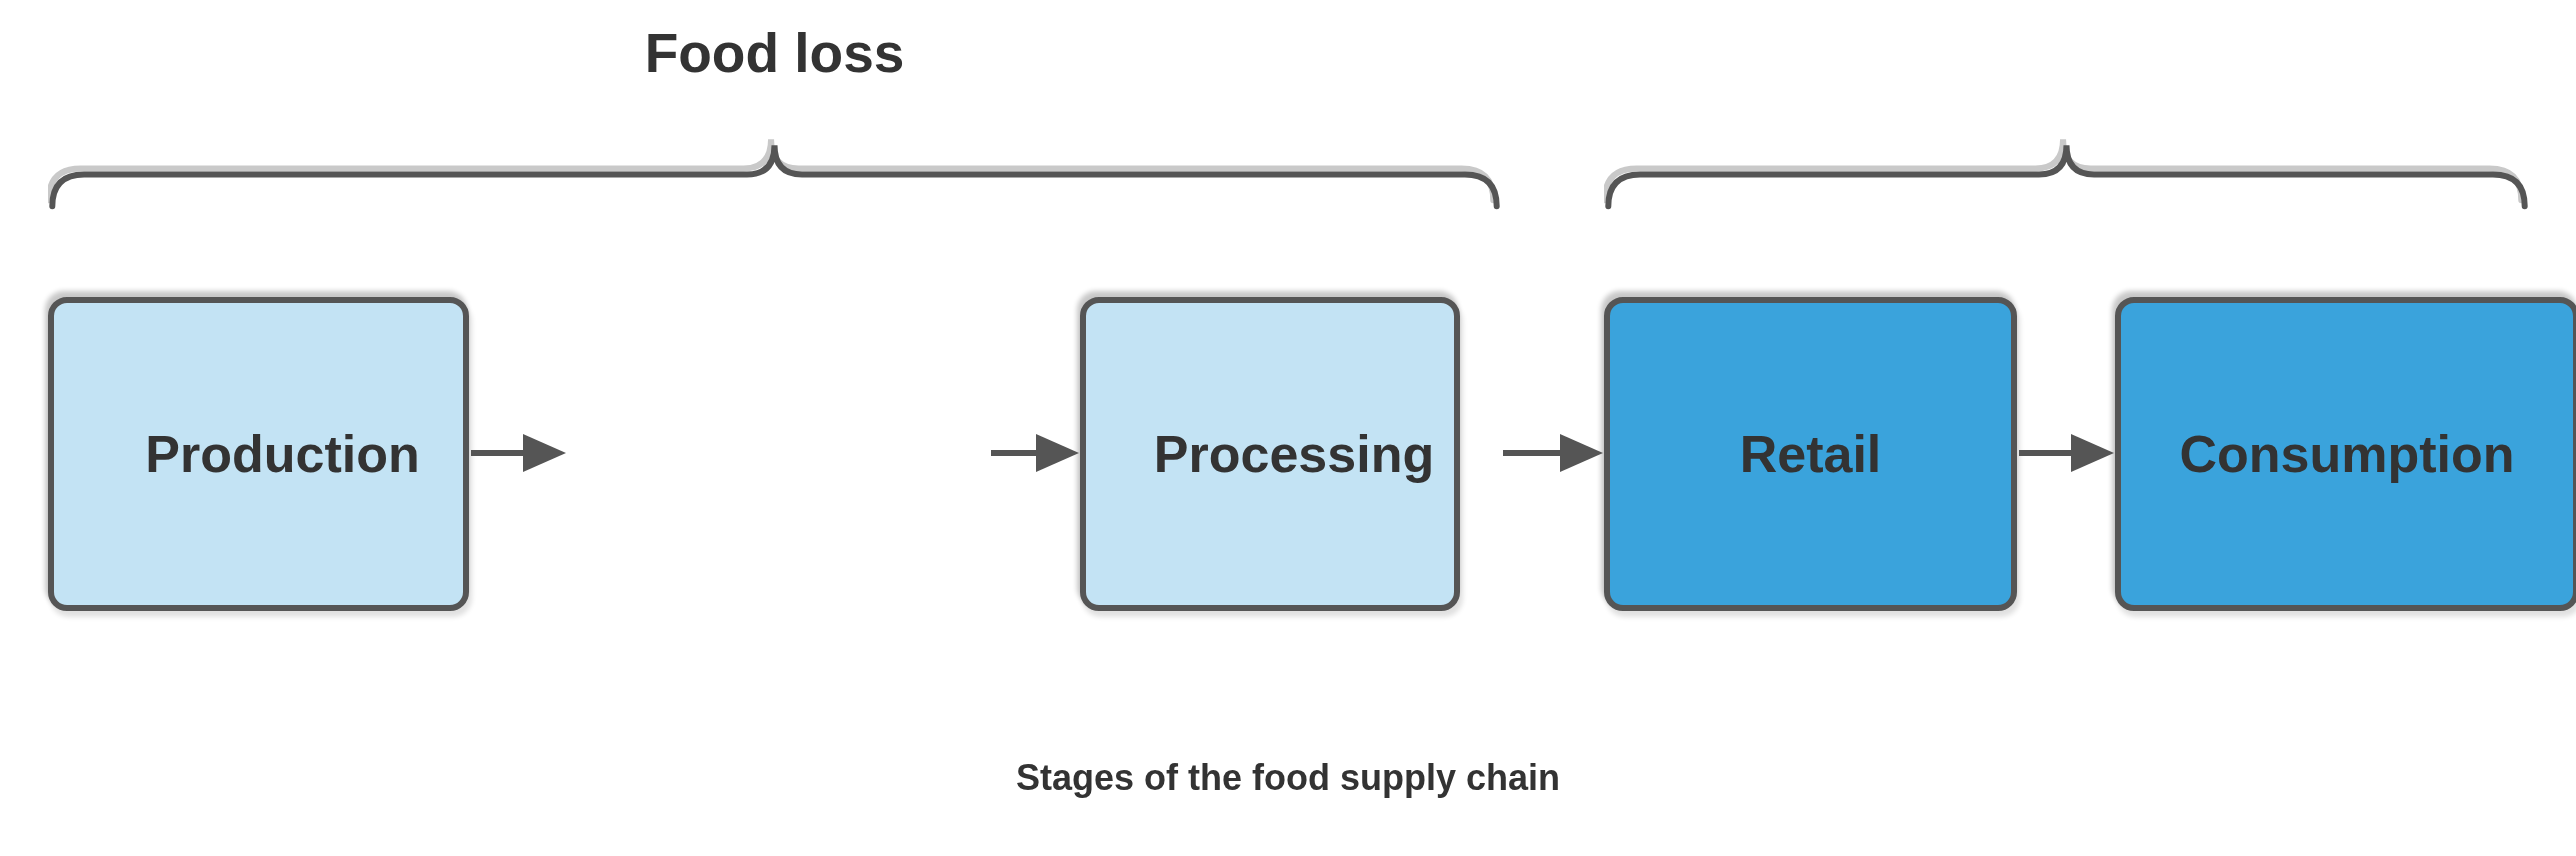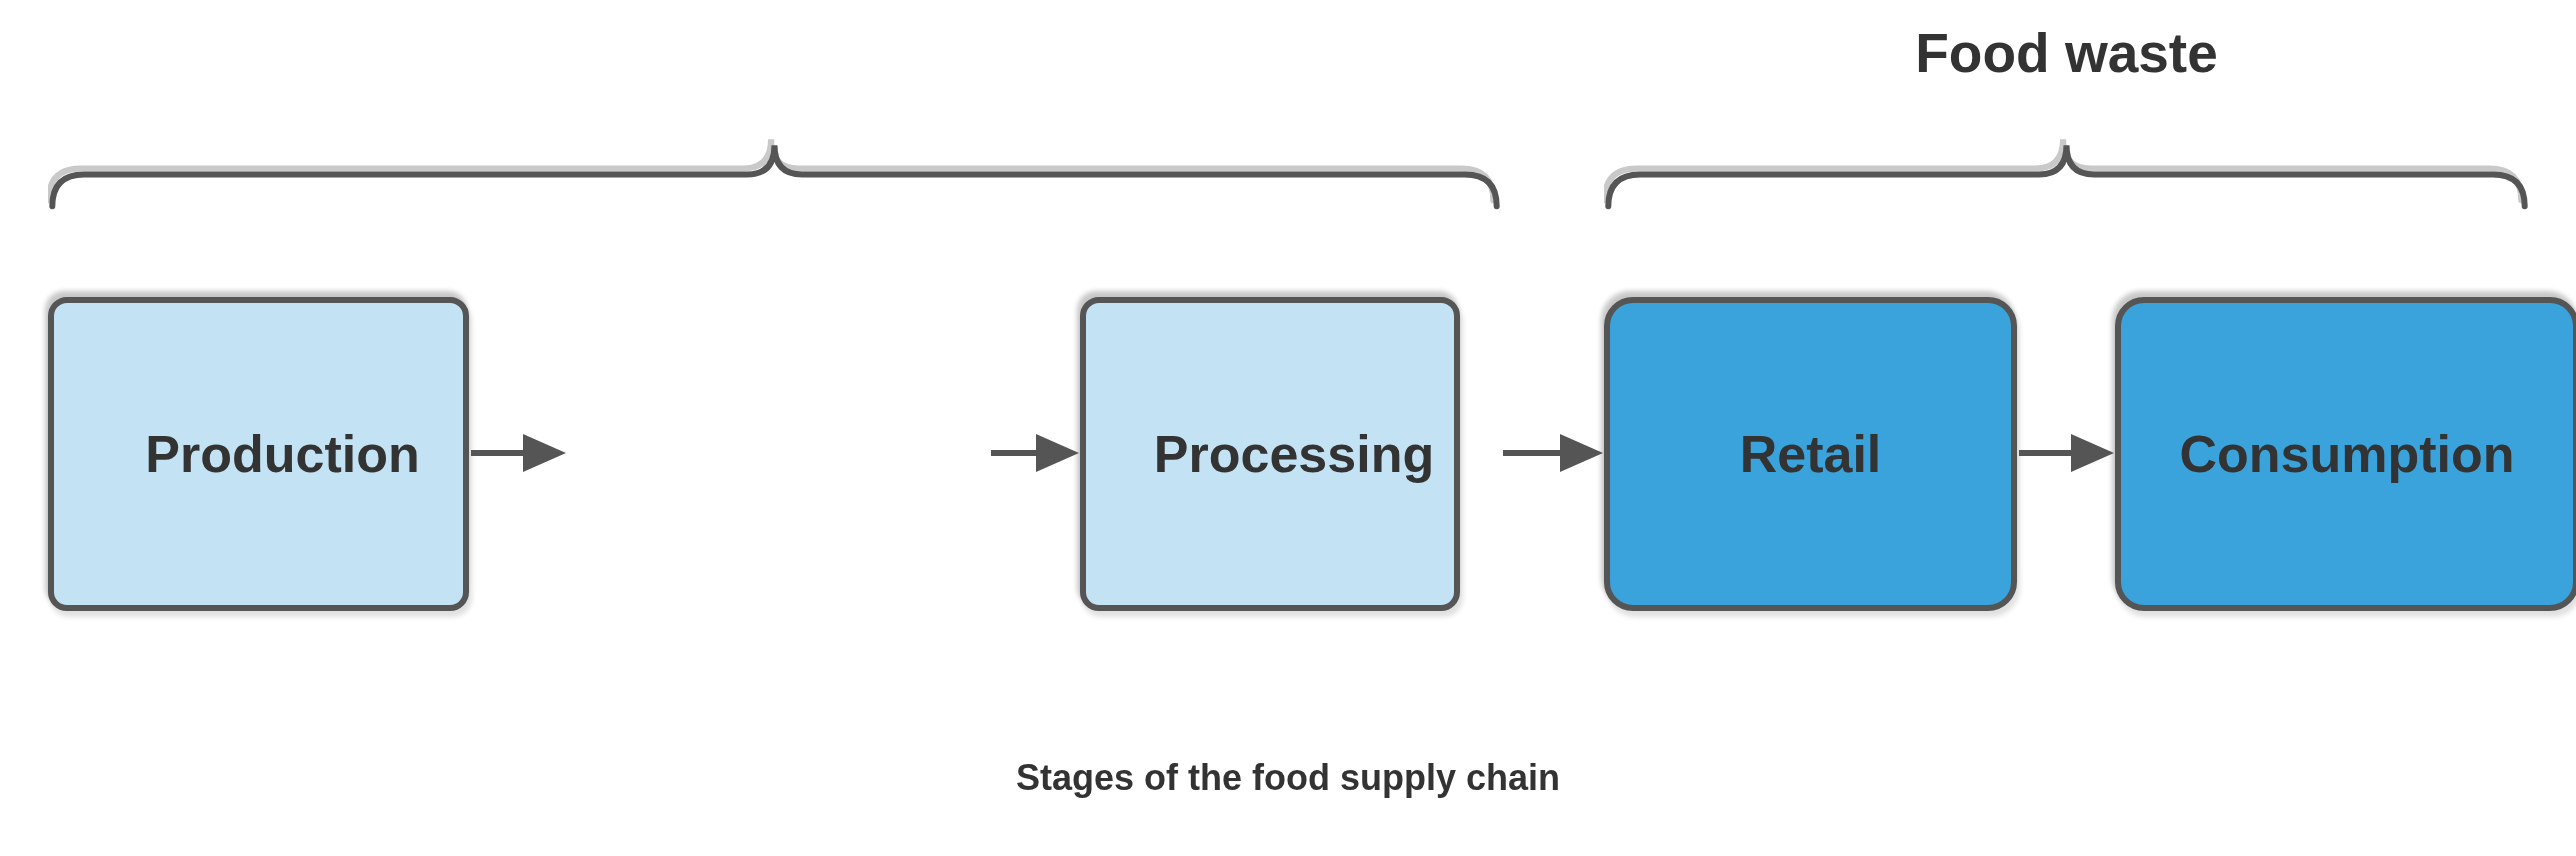--- a/index.html
+++ b/index.html
@@ -36,21 +36,21 @@
   .stage-box{
     position:absolute;top:297px;height:314px;
     box-sizing:border-box;
     border:6.9px solid var(--stroke);
     border-radius:19px;
     display:flex;align-items:center;justify-content:center;
     font-size:52px;font-weight:bold;color:var(--text);
     box-shadow:-2.6px -5.2px 5.2px rgba(0,0,0,0.22), 2.6px 5.2px 5.2px rgba(0,0,0,0.12);
   }
   .stage-box.loss{background:var(--loss-fill);padding-left:48px;}
-  .stage-box.waste{background:var(--waste-fill);border-radius:29px;}
+  .stage-box.waste{background:var(--waste-fill);}
   .box-1{left:48px;width:421px;}
   .box-2{left:567px;width:421px;}
   .box-3{left:1080px;width:380px;}
   .box-4{left:1604px;width:413px;}
   .box-5{left:2115px;width:464px;}
   .arrow{position:absolute;top:434px;height:38px;}
   .arrow .shaft{
     position:absolute;left:0;right:40px;top:16px;height:6px;
     background:var(--stroke);
   }
@@ -69,21 +69,21 @@
     text-align:center;
     font-size:36px;font-weight:bold;color:var(--text);
     line-height:1.15;
   }
 </style>
 </head>
 <body>
 
 <div class="canvas">
 
-  <div class="group-label waste">Food waste</div>
+  <div class="group-label loss">Food loss</div>
 
   <svg class="brace loss" viewBox="0 0 1690 95" aria-hidden="true">
     <path class="shadow-path" transform="translate(-4,-7)" d="M 5 85 Q 5 48 42 48 L 813 48 Q 845 48 845 14 Q 845 48 877 48 L 1648 48 Q 1685 48 1685 85"></path>
     <path class="main-path" d="M 5 85 Q 5 48 42 48 L 813 48 Q 845 48 845 14 Q 845 48 877 48 L 1648 48 Q 1685 48 1685 85"></path>
   </svg>
 
   <svg class="brace waste" viewBox="0 0 1076 95" aria-hidden="true">
     <path class="shadow-path" transform="translate(-4,-7)" d="M 5 85 Q 5 48 42 48 L 506 48 Q 538 48 538 14 Q 538 48 570 48 L 1034 48 Q 1071 48 1071 85"></path>
     <path class="main-path" d="M 5 85 Q 5 48 42 48 L 506 48 Q 538 48 538 14 Q 538 48 570 48 L 1034 48 Q 1071 48 1071 85"></path>
   </svg>

